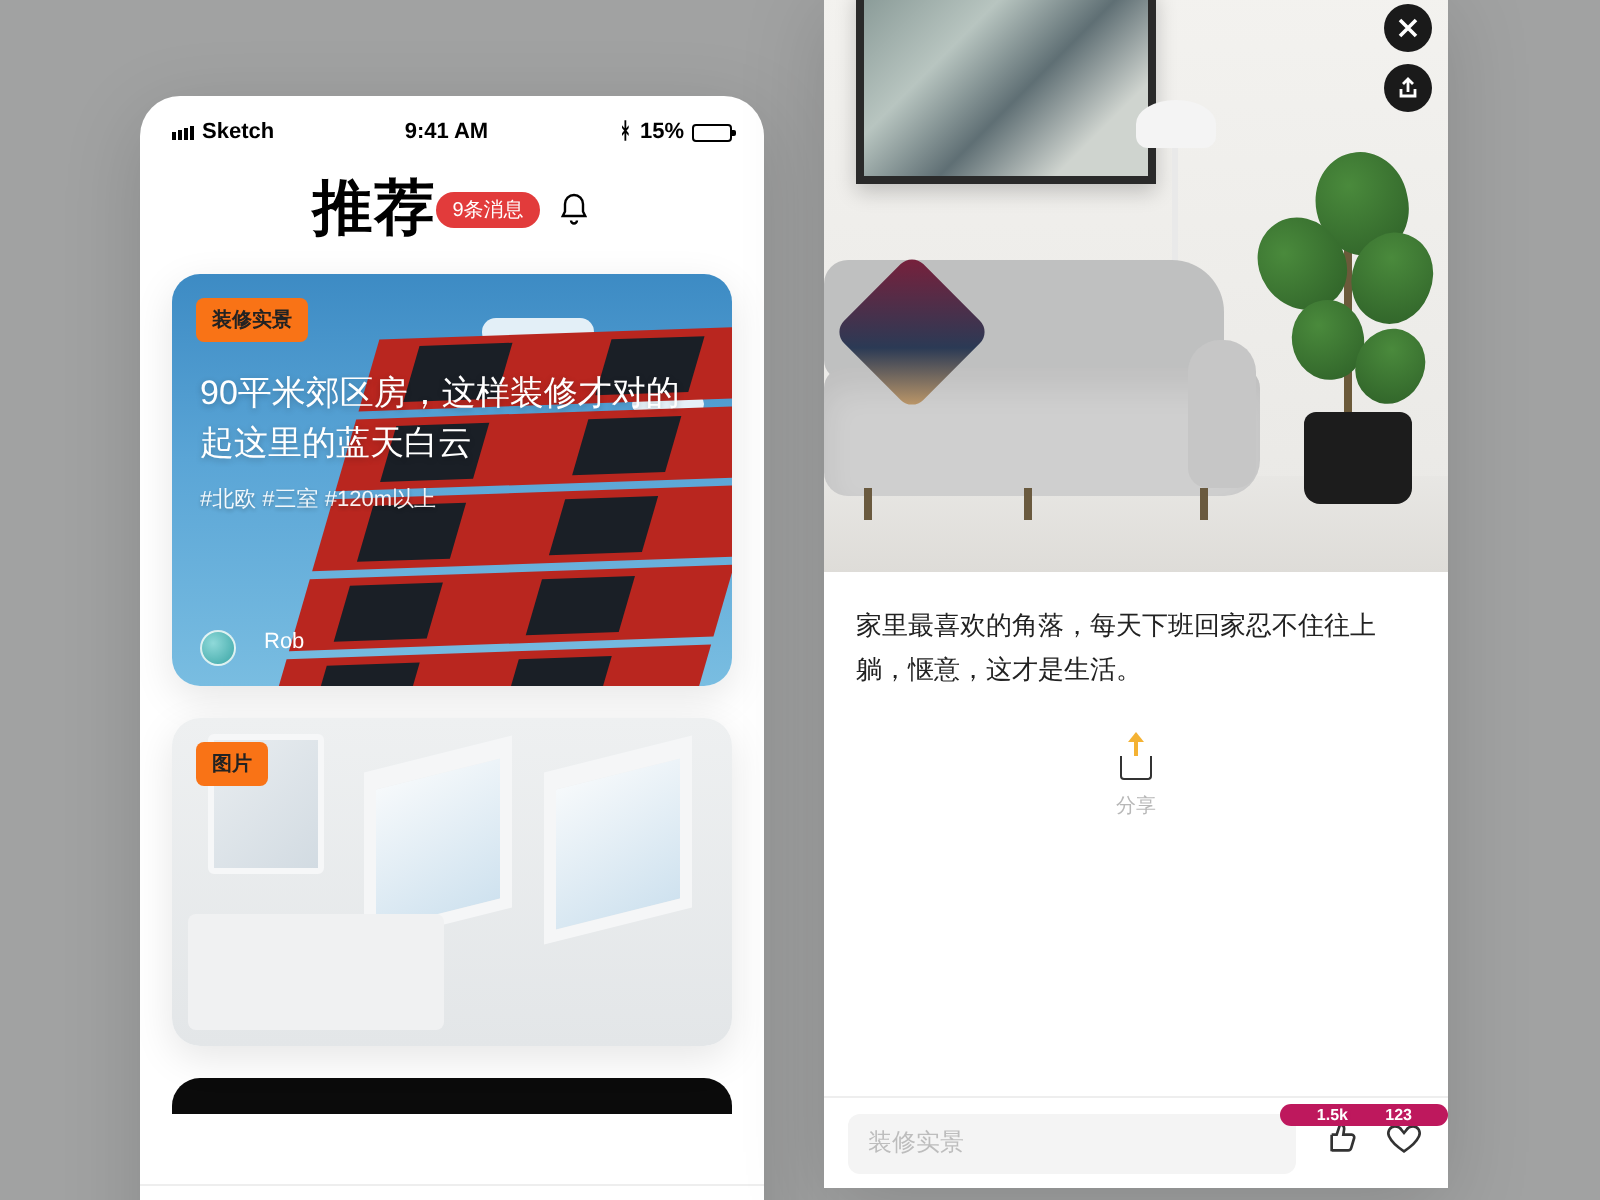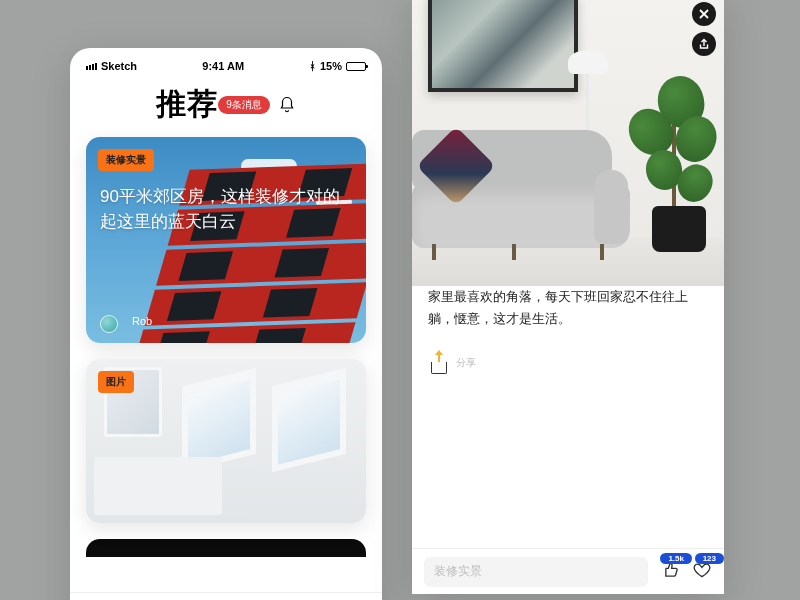--- a/index.html
+++ b/index.html
@@ -73,34 +73,34 @@
 .l1{width:46px;height:52px;left:30px;top:4px;transform:rotate(-12deg)}
 .l2{width:42px;height:48px;left:2px;top:36px;transform:rotate(-35deg)}
 .l3{width:40px;height:46px;left:48px;top:44px;transform:rotate(22deg)}
 .l4{width:36px;height:40px;left:18px;top:78px;transform:rotate(-8deg)}
 .l5{width:34px;height:38px;left:50px;top:92px;transform:rotate(30deg)}
 .stem{position:absolute;left:44px;top:30px;width:4px;height:110px;background:#6b5a3a;border-radius:2px}
 
 .fab{position:absolute;right:8px;width:24px;height:24px;border-radius:50%;background:#1a1a1a;color:#fff;display:flex;align-items:center;justify-content:center}
 .fab-close{top:8px}
 .fab-share{top:38px}
-.detail-body{padding:0 16px 8px}
+.detail-body{padding:16px 16px 8px}
 .caption{font-size:13px;line-height:1.7;color:#222}
 .dtags{margin-top:14px;font-size:11px;color:#b8b8b8}
-.share-block{display:flex;flex-direction:row;align-items:center;margin:22px 0 18px;gap:6px;color:#b8b8b8;font-size:10px}
+.share-block{display:flex;flex-direction:column;align-items:center;margin:22px 0 18px;gap:6px;color:#b8b8b8;font-size:10px}
 .share-icon{width:22px;height:22px;position:relative}
 .share-box{position:absolute;left:3px;bottom:0;width:16px;height:12px;border:1.5px solid #333;border-top:none;border-radius:0 0 2px 2px}
 .share-arrow{position:absolute;left:8px;top:-2px;width:6px;height:12px}
 .share-arrow::before{content:"";position:absolute;left:2px;top:3px;width:2px;height:9px;background:#f4b233}
 .share-arrow::after{content:"";position:absolute;left:-1px;top:0;width:0;height:0;border-left:4px solid transparent;border-right:4px solid transparent;border-bottom:5px solid #f4b233}
 .comment-bar{position:absolute;left:0;right:0;bottom:0;height:46px;border-top:1px solid #eee;display:flex;align-items:center;padding:0 12px;gap:12px;background:#fff}
 .comment-input{flex:1;height:30px;background:#f4f4f4;border-radius:6px;color:#bdbdbd;font-size:12px;display:flex;align-items:center;padding:0 10px}
 .action{position:relative;color:#333}
 .action svg{width:20px;height:20px}
-.count{position:absolute;top:-7px;right:-12px;background:#1d4ed8;color:#fff;font-size:8px;padding:1px 8px;border-radius:7px;font-weight:600}
+.count{position:absolute;top:-7px;right:-12px;background:#be185d;color:#fff;font-size:8px;padding:1px 18px;border-radius:7px;font-weight:600}
 </style>
 </head>
 <body>
 
 <div class="phone phone-left">
   <div class="status-bar">
     <div class="status-left">
       <span class="bars">
           <i></i>
           <i></i>
@@ -138,20 +138,21 @@
             <div class="brow r1"></div>
             <div class="brow r2"></div>
             <div class="brow r3"></div>
             <div class="brow r4"></div>
             <div class="brow r5"></div>
           </div>
       </div>
       <span class="tag">装修实景</span>
       <div class="hero-text">
         <div class="hero-title">90平米郊区房，这样装修才对的起这里的蓝天白云</div>
+        <div class="hero-tags">#北欧 #三室 #120m以上</div>
       </div>
       <div class="author">
         <span class="avatar"></span>
         <span>Rob</span>
       </div>
     </div>
   </div>
 
   <div class="card">
     <div class="card-img">

